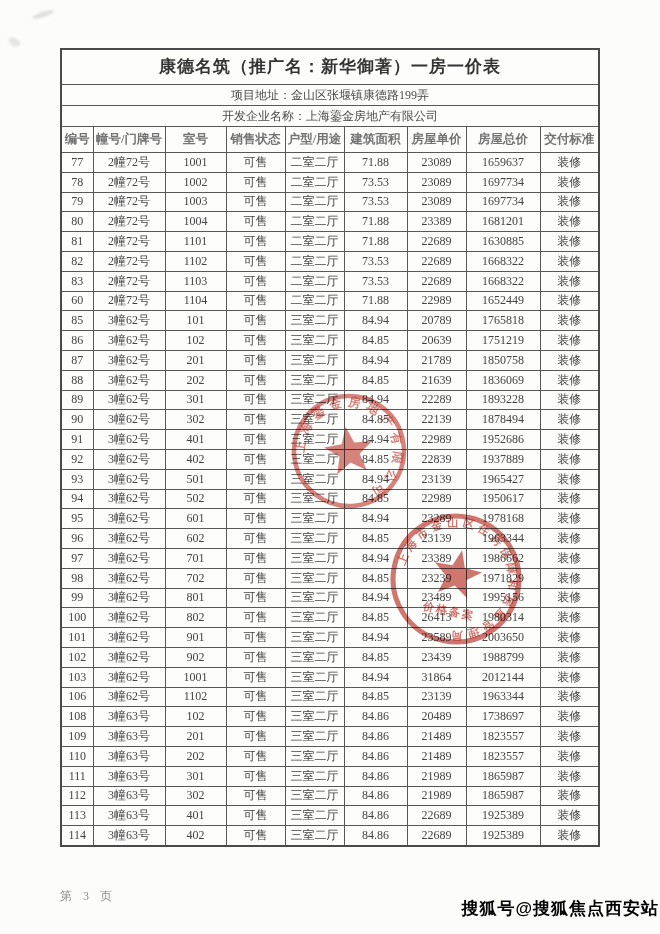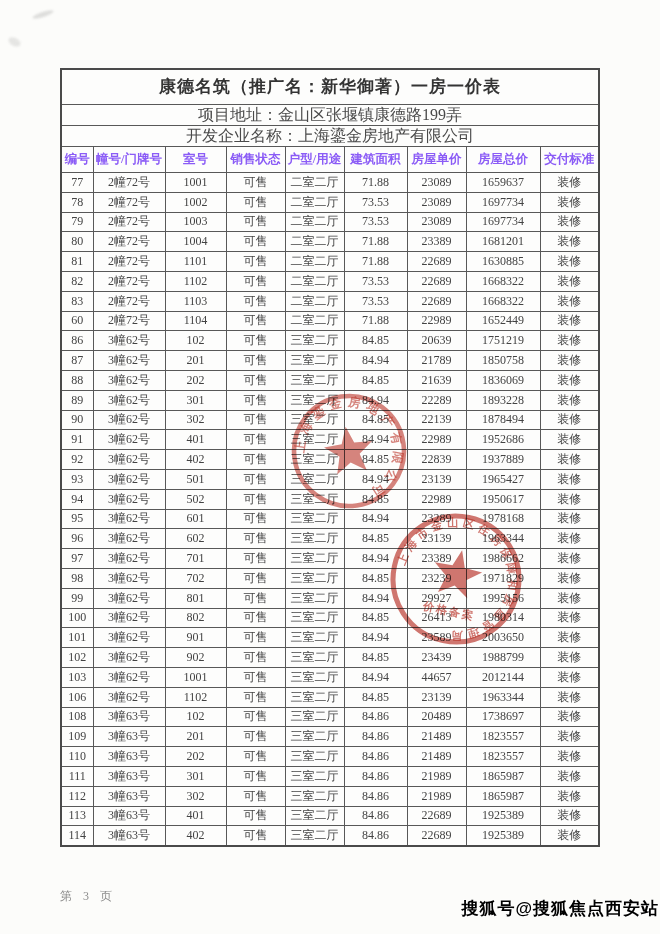--- a/index.html
+++ b/index.html
@@ -9,39 +9,39 @@
     font-family:"Liberation Serif","DejaVu Serif",serif;
     color:#3e3e3e;
   }
   .page{position:absolute;inset:0;}
   
   .smudge{position:absolute;background:#c4c4c2;border-radius:50%;filter:blur(1.2px);}
   .smudge.s1{left:32px;top:12px;width:22px;height:5px;transform:rotate(-18deg);opacity:.55;}
   .smudge.s2{left:8px;top:38px;width:13px;height:8px;transform:rotate(28deg);opacity:.4;}
 
   table.price-table{
-    position:absolute;left:60px;top:68px;width:458px;
+    position:absolute;left:60px;top:48px;width:458px;
     border-collapse:collapse;table-layout:fixed;
     background:#fdfdfc;
   }
   .price-table td,.price-table th{
     border:1px solid #585858;
     text-align:center;vertical-align:middle;
     padding:0 1px;
     font-size:12px;line-height:1.25;
     color:#434343;
     font-weight:normal;
     overflow:hidden;white-space:nowrap;
   }
   .price-table{border:2px solid #4a4a4a;}
   .price-table .title-cell{
     height:34px;font-size:17px;font-weight:bold;color:#343434;letter-spacing:1px;
   }
-  .price-table .info-cell{height:20px;font-size:16px;color:#4a4a4a;}
-  .price-table thead th{height:25px;font-weight:bold;font-size:12.5px;color:#8b5cf6;margin-top:28px;}
+  .price-table .info-cell{height:20px;font-size:12px;color:#4a4a4a;}
+  .price-table thead th{height:25px;font-weight:bold;font-size:12.5px;color:#737373;margin-top:28px;}
   .price-table tbody td{height:18.8px;}
 
   .page-footer{
     position:absolute;left:60px;top:888px;width:541px;
     text-align:left;font-size:12px;color:#8b8b8b;letter-spacing:4px;
   }
 
   
   .seal{position:absolute;mix-blend-mode:multiply;color:rgba(189,52,40,.60);}
   .seal svg{display:block;}
@@ -181,20 +181,31 @@
           <td>2幢72号</td>
           <td>1104</td>
           <td>可售</td>
           <td>二室二厅</td>
           <td>71.88</td>
           <td>22989</td>
           <td>1652449</td>
           <td>装修</td>
         </tr>
         <tr>
+          <td>85</td>
+          <td>3幢62号</td>
+          <td>101</td>
+          <td>可售</td>
+          <td>三室二厅</td>
+          <td>84.94</td>
+          <td>20789</td>
+          <td>1765818</td>
+          <td>装修</td>
+        </tr>
+        <tr>
           <td>86</td>
           <td>3幢62号</td>
           <td>102</td>
           <td>可售</td>
           <td>三室二厅</td>
           <td>84.85</td>
           <td>20639</td>
           <td>1751219</td>
           <td>装修</td>
         </tr>
@@ -330,21 +341,21 @@
           <td>1971829</td>
           <td>装修</td>
         </tr>
         <tr>
           <td>99</td>
           <td>3幢62号</td>
           <td>801</td>
           <td>可售</td>
           <td>三室二厅</td>
           <td>84.94</td>
-          <td>29927</td>
+          <td>23489</td>
           <td>1995156</td>
           <td>装修</td>
         </tr>
         <tr>
           <td>100</td>
           <td>3幢62号</td>
           <td>802</td>
           <td>可售</td>
           <td>三室二厅</td>
           <td>84.85</td>
@@ -374,21 +385,21 @@
           <td>1988799</td>
           <td>装修</td>
         </tr>
         <tr>
           <td>103</td>
           <td>3幢62号</td>
           <td>1001</td>
           <td>可售</td>
           <td>三室二厅</td>
           <td>84.94</td>
-          <td>44657</td>
+          <td>31864</td>
           <td>2012144</td>
           <td>装修</td>
         </tr>
         <tr>
           <td>106</td>
           <td>3幢62号</td>
           <td>1102</td>
           <td>可售</td>
           <td>三室二厅</td>
           <td>84.85</td>

